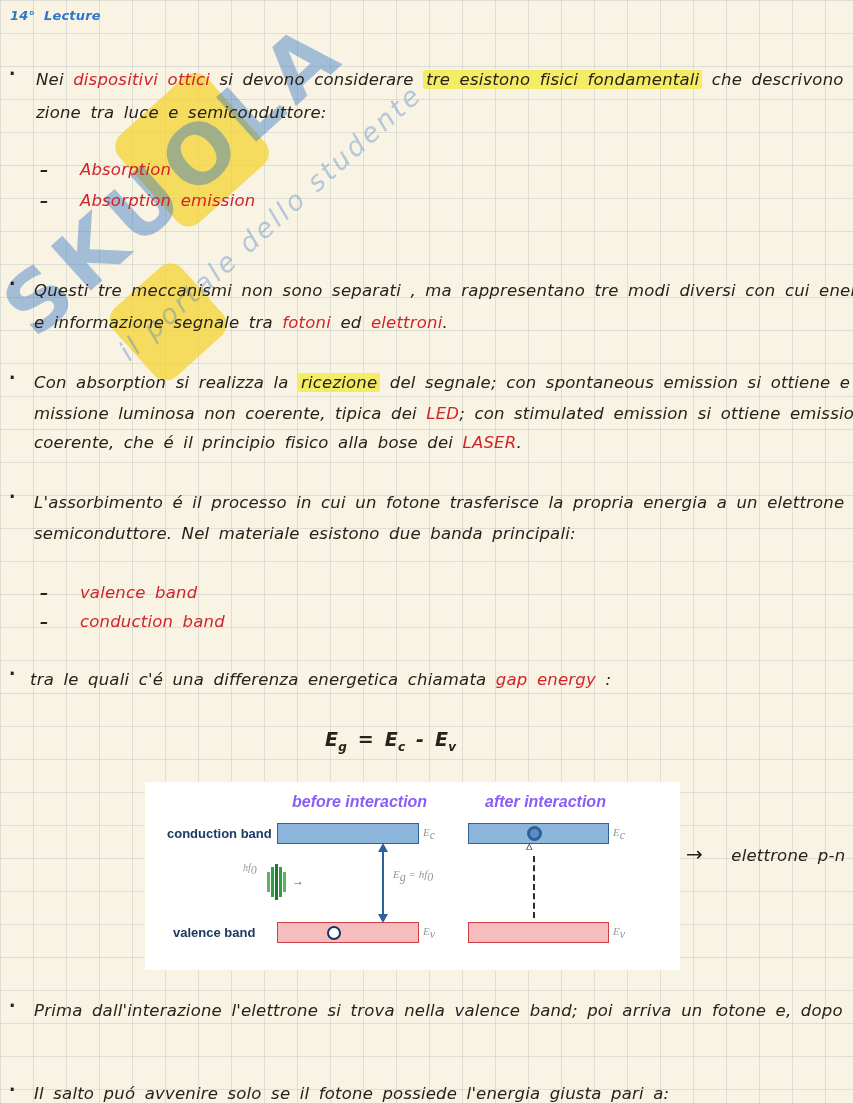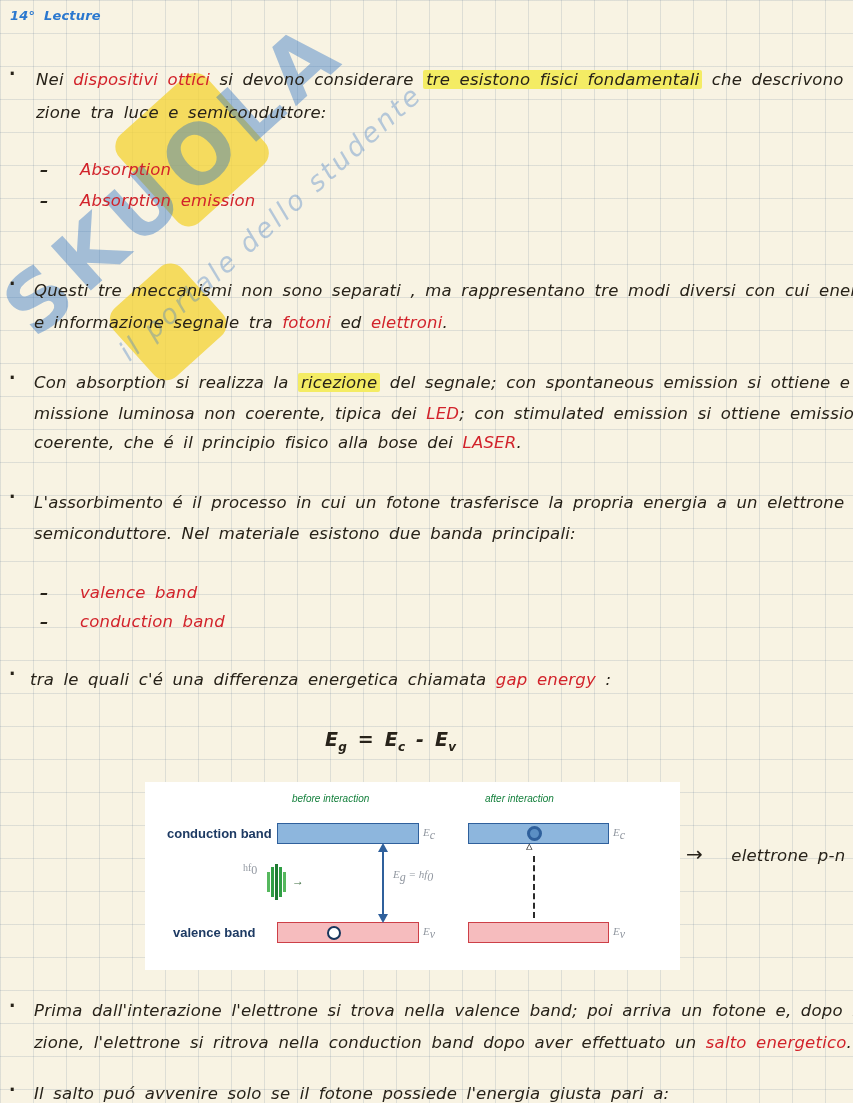--- a/index.html
+++ b/index.html
@@ -29,21 +29,21 @@
   .red{color:#d2232b;}
   .hl{background:#f4ec64; padding:0 3px; border-radius:2px;}
   .hyph{font-size:11px; vertical-align:sub; margin-left:2px;}
   .bullet{position:absolute; font-size:17px; font-weight:bold; color:#272219; z-index:1;}
   .dash{font-weight:bold; margin-right:22px;}
   .formula{font-size:19px; font-weight:bold;}
   .formula sub, .fsub{font-size:12px;}
   
   .fig{position:absolute; left:145px; top:782px; width:535px; height:188px;
       background:#ffffff; z-index:1; font-family:"Liberation Sans", sans-serif;}
-  .fig-head{position:absolute; font-style:italic; font-weight:normal; font-size:10px; color:#15803d;}
+  .fig-head{position:absolute; font-style:italic; font-weight:bold; font-size:16px; color:#8b5cf6;}
   .fig-rowlabel{position:absolute; font-weight:bold; font-size:13px; color:#1d3a63;}
   .band{position:absolute; height:19px; border:1.5px solid;}
   .band.blue{background:#8db6dd; border-color:#2f609c;}
   .band.pink{background:#f6bcbe; border-color:#cd3f47;}
   .fig-e{position:absolute; font-style:italic; font-size:11px; color:#9298a1;
       font-family:"Liberation Serif", serif;}
   .varrow{position:absolute; left:237px; top:64px; width:0; height:74px; border-left:2px solid #2f609c;}
   .varrow::before{content:""; position:absolute; left:-6px; top:-8px;
       border:5px solid transparent; border-bottom:9px solid #2f609c;}
   .varrow::after{content:""; position:absolute; left:-6px; bottom:-8px;
@@ -51,21 +51,21 @@
   .gap-label{position:absolute; left:248px; top:86px; font-style:italic; font-size:11px;
       color:#9298a1; font-family:"Liberation Serif", serif;}
   .photon{position:absolute; left:122px; top:82px; width:24px; height:36px;
       display:flex; align-items:center; gap:1px;}
   .photon i{display:block; background:#2f9e44; width:3px;}
   .photon i:nth-child(1){height:20px; background:#56b85e;}
   .photon i:nth-child(2){height:30px;}
   .photon i:nth-child(3){height:36px; background:#1e7a33;}
   .photon i:nth-child(4){height:30px;}
   .photon i:nth-child(5){height:20px; background:#56b85e;}
-  .photon-label{position:absolute; left:98px; top:80px; font-size:10px;
+  .photon-label{position:absolute; left:98px; top:80px; font-style:italic; font-size:10px;
       color:#9298a1; font-family:"Liberation Serif", serif;}
   .photon-arrow{position:absolute; left:147px; top:92px; font-size:12px; color:#3a6b3d;}
   .dot{position:absolute; border-radius:50%;}
   .dot.open{width:10px; height:10px; background:#fff; border:2.5px solid #17365c;}
   .dot.filled{width:9px; height:9px; background:#5b8fc4; border:3px solid #2f609c;}
   .dashline{position:absolute; left:388px; top:74px; width:0; height:62px; border-left:2px dashed #2a2a2a;}
   .dashhead{position:absolute; left:381px; top:56px; font-size:13px; color:#2a2a2a;}
   .annot-arrow{font-size:20px; font-style:normal;}
 </style>
 </head>
@@ -195,23 +195,19 @@
 
   <div class="hand" style="left:686px;top:842px">
     <span class="annot-arrow">→</span>&nbsp;&nbsp;
     <span>elettrone p-n</span>
   </div>
 
   <span class="bullet" style="left:9px;top:996px">·</span>
   <div class="hand" style="left:34px;top:1001px">
     <span>Prima dall'interazione l'elettrone si trova nella valence band; poi arriva un fotone e, dopo l'intera</span>
   </div>
-  <div class="hand" style="left:34px;top:1033px">
-    <span>zione, l'elettrone si ritrova nella conduction band dopo aver effettuato un</span>
-    <span class="red">salto energetico</span><span>.</span>
-  </div>
 
   <span class="bullet" style="left:9px;top:1080px">·</span>
   <div class="hand" style="left:34px;top:1084px">
     <span>Il salto puó avvenire solo se il fotone possiede l'energia giusta pari a:</span>
   </div>
 
 </div>
 
 </body></html>

